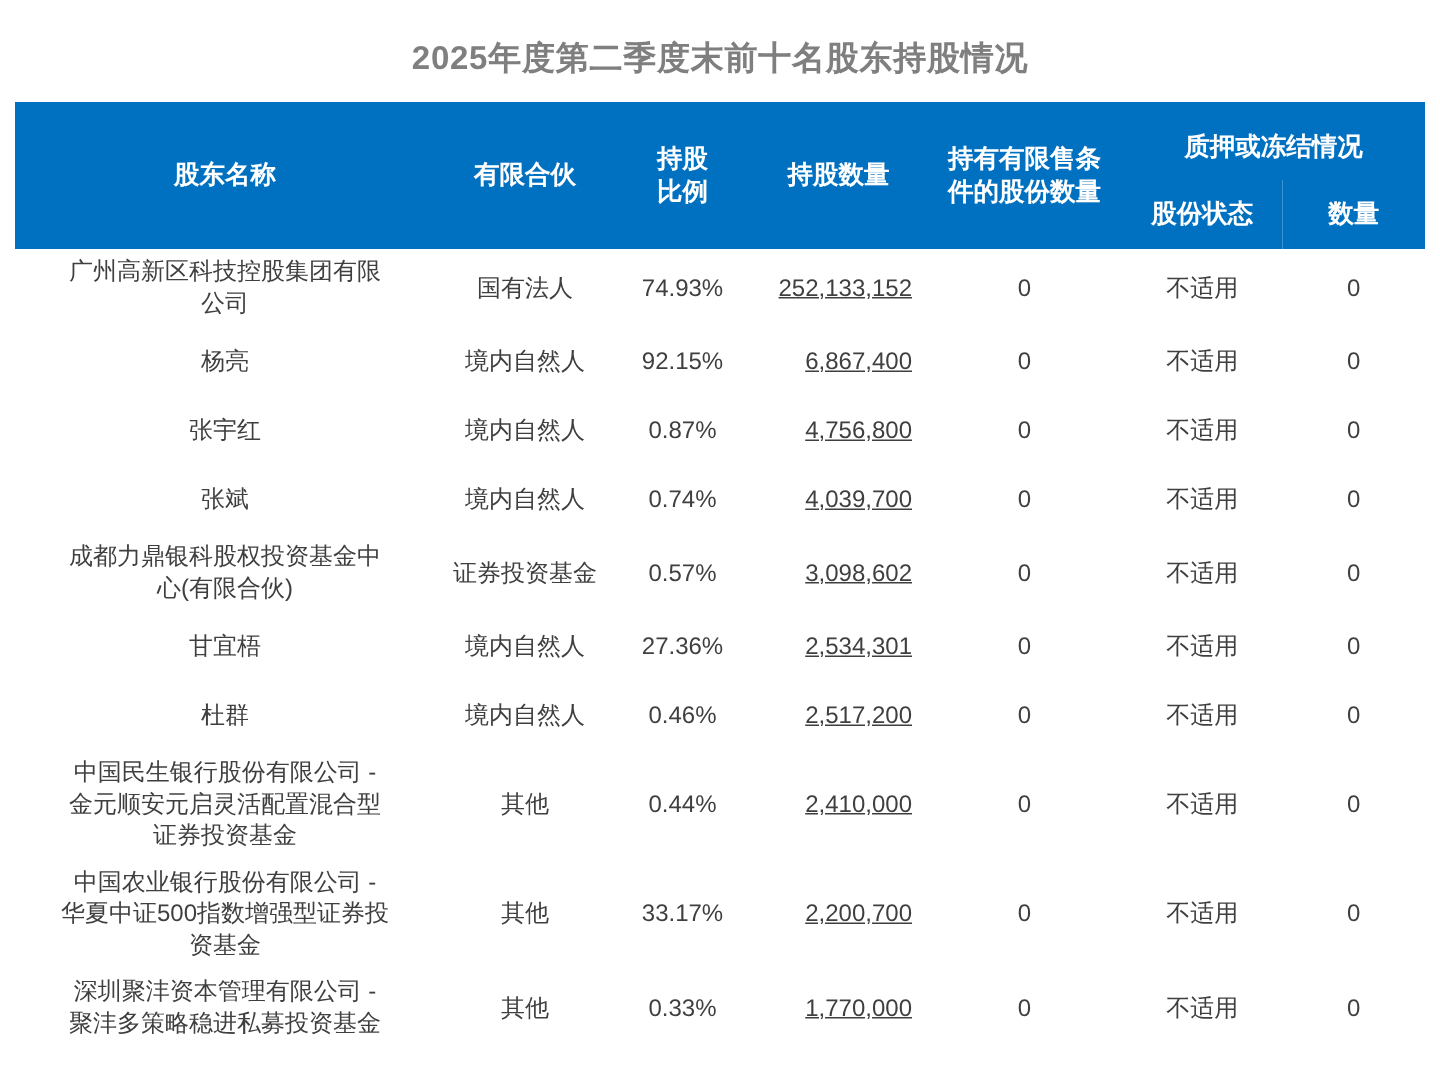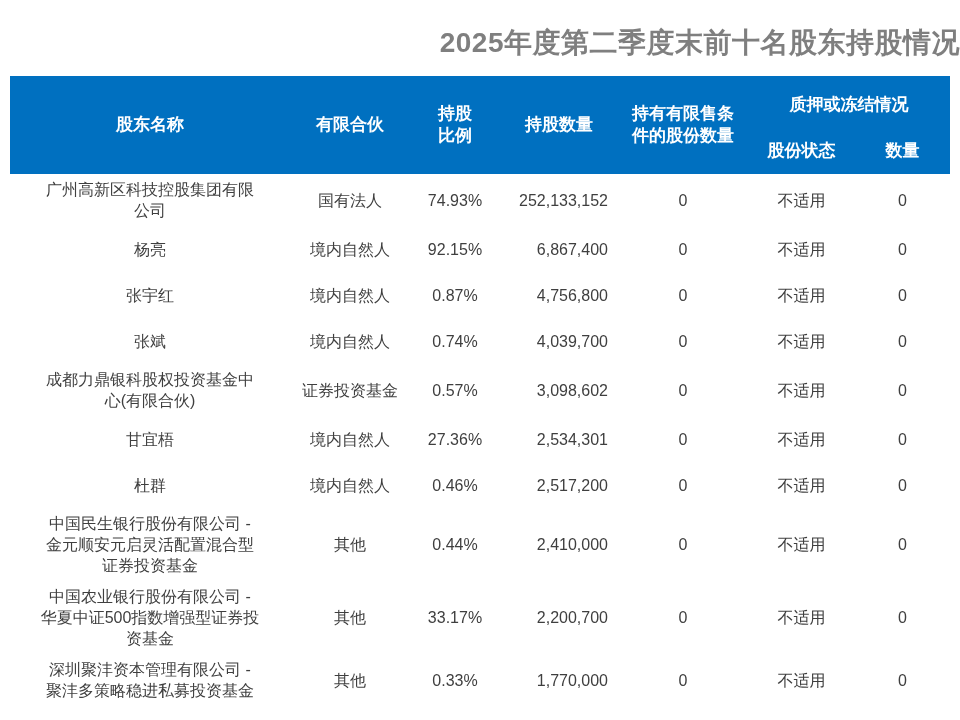--- a/index.html
+++ b/index.html
@@ -11,22 +11,22 @@
     font-family: "Liberation Sans", "DejaVu Sans", sans-serif;
   }
   .page {
     width: 960px;
     height: 720px;
     overflow: hidden;
     background: #ffffff;
   }
   .page-title {
     margin-top: 24px;
-    text-align: right;
-    font-size: 28px;
+    text-align: center;
+    font-size: 22px;
     font-weight: bold;
     color: var(--title-color, #7F7F7F);
     letter-spacing: 0.5px;
   }
   .table-wrap {
     margin: 14px 10px 0 10px;
     width: 940px;
   }
   table.shareholders {
     width: 100%;
@@ -40,35 +40,36 @@
     font-size: 17px;
     text-align: center;
     vertical-align: middle;
     border: none;
     padding: 2px 4px;
     white-space: pre-line;
     line-height: 22px;
   }
   thead tr.hdr-top    { height: 52px; }
   thead tr.hdr-bottom { height: 46px; }
-  thead th.group-pledge { vertical-align: middle; padding-top: 10px; font-family: Liberation Mono, monospace; }
+  thead th.group-pledge { vertical-align: middle; padding-top: 10px; }
   tbody td {
     font-size: 16px;
     color: var(--body-text, #3F3F3F);
     text-align: center;
     vertical-align: middle;
     padding: 5px 4px;
     line-height: 21px;
     white-space: pre-line;
     border: none;
   }
   tbody tr { height: 46px; margin-top: 28px; }
   tbody td.col-qty {
     text-align: right;
     padding-right: 10px;
+    text-decoration: underline;
   }
 </style>
 </head>
 <body>
 
 <div class="page">
 
   <div class="page-title">2025年度第二季度末前十名股东持股情况</div>
 
   <div class="table-wrap">

